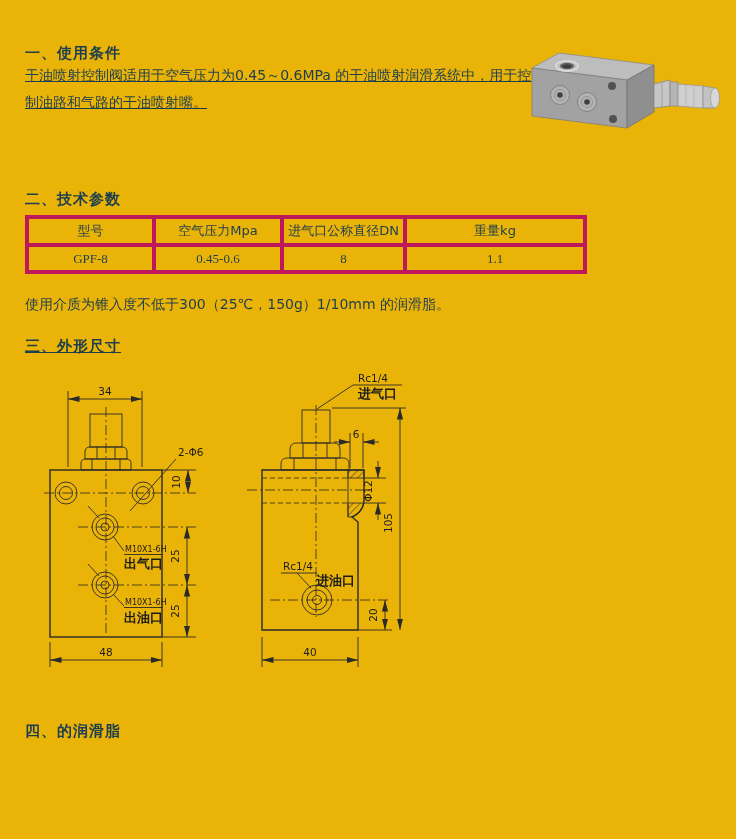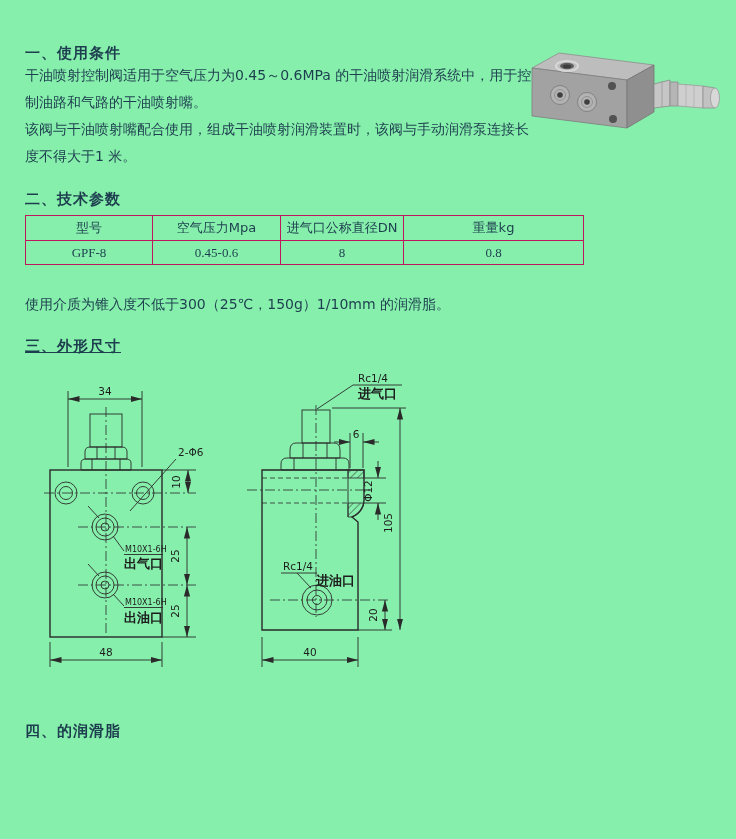--- a/index.html
+++ b/index.html
@@ -1,23 +1,23 @@
 <!DOCTYPE html>
 <html><head>
 <meta charset="utf-8">
 <style>
   html,body{margin:0;padding:0;background:#fff;}
-  #page{position:relative;width:736px;height:839px;background:#86efac;overflow:hidden;
+  #page{position:relative;width:736px;height:839px;background:#eab308;overflow:hidden;
         font-family:"DejaVu Sans","Liberation Sans",sans-serif;color:#1d3e4e;}
   .abs{position:absolute;}
   .h{font-size:15px;font-weight:bold;letter-spacing:1px;}
   .body-text{font-size:14px;line-height:27px;}
   
   table.tech{border-collapse:collapse;table-layout:fixed;width:558px;font-size:13px;}
-  table.tech th, table.tech td{border:1px solid #be185d;text-align:center;font-weight:normal;
+  table.tech th, table.tech td{border:4px solid #be185d;text-align:center;font-weight:normal;
       padding:0;overflow:hidden;white-space:nowrap;}
   table.tech th{height:24px;}
   table.tech td{height:23px;font-family:Liberation Serif, serif;}
   
   .list div{font-size:14px;line-height:28px;}
   
   svg text{fill:#1c1c1c;}
   .thk{stroke:#2a2a2a;stroke-width:1.4;fill:none;}
   .thin{stroke:#2a2a2a;stroke-width:0.9;fill:none;}
   .cl{stroke:#2a2a2a;stroke-width:0.8;fill:none;stroke-dasharray:10 3 2 3;}
@@ -25,23 +25,22 @@
   .dimt{font-size:10.5px;}
   .small{font-size:8px;}
   .cjk{font-size:13px;font-weight:600;}
 </style>
 </head>
 <body>
 
 <div id="page">
 
   <div class="abs h" style="left:25px;top:44px;">一、使用条件</div>
-  <div class="abs body-text" style="left:25px;top:62px;width:512px;">
+  <div class="abs body-text" style="left:25px;top:62px;width:512px;text-decoration:underline;">
     <div>干油喷射控制阀适用于空气压力为0.45～0.6MPa 的干油喷射润滑系统中，用于控制油路和气路的干油喷射嘴。</div>
-    <div>该阀与干油喷射嘴配合使用，组成干油喷射润滑装置时，该阀与手动润滑泵连接长度不得大于1 米。</div>
   </div>
 
   <svg class="abs" style="left:527px;top:38px;" width="196" height="95" viewBox="0 0 196 95">
     <polygon points="5,30 32,15 127,27 100,42" fill="#bdbdbd" stroke="#8d8d8d" stroke-width="0.8"></polygon>
     <polygon points="5,30 100,42 100,90 5,78" fill="#a2a2a2" stroke="#7e7e7e" stroke-width="0.8"></polygon>
     <polygon points="100,42 127,27 127,74 100,90" fill="#8f8f8f" stroke="#747474" stroke-width="0.8"></polygon>
     <ellipse cx="40" cy="28" rx="11" ry="5" fill="none" stroke="#d8d8d8" stroke-width="2"></ellipse>
     <ellipse cx="40" cy="28" rx="7" ry="3.2" fill="#5f5f5f"></ellipse>
     <ellipse cx="40" cy="28.4" rx="4.2" ry="1.9" fill="#3d3d3d"></ellipse>
     <circle cx="33" cy="57" r="9.5" fill="#b3b3b3" stroke="#777" stroke-width="0.8"></circle>
@@ -76,21 +75,21 @@
         <th>空气压力Mpa</th>
         <th>进气口公称直径DN</th>
         <th>重量kg</th>
       </tr>
     </thead>
     <tbody>
       <tr>
         <td>GPF-8</td>
         <td>0.45-0.6</td>
         <td>8</td>
-        <td>0.8</td>
+        <td>1.1</td>
       </tr>
     </tbody>
   </table>
   <div class="abs body-text" style="left:25px;top:291px;text-align:center;">使用介质为锥入度不低于300（25℃，150g）1/10mm 的润滑脂。</div>
 
   <div class="abs h" style="left:25px;top:337px;text-decoration:underline;">三、外形尺寸</div>
 
   <svg class="abs" style="left:20px;top:355px;" width="450" height="345" viewBox="0 0 450 345">
     <defs>
       <marker id="arr" viewBox="0 0 12 8" refX="11.5" refY="4" markerWidth="12" markerHeight="8" orient="auto-start-reverse" markerUnits="userSpaceOnUse">

